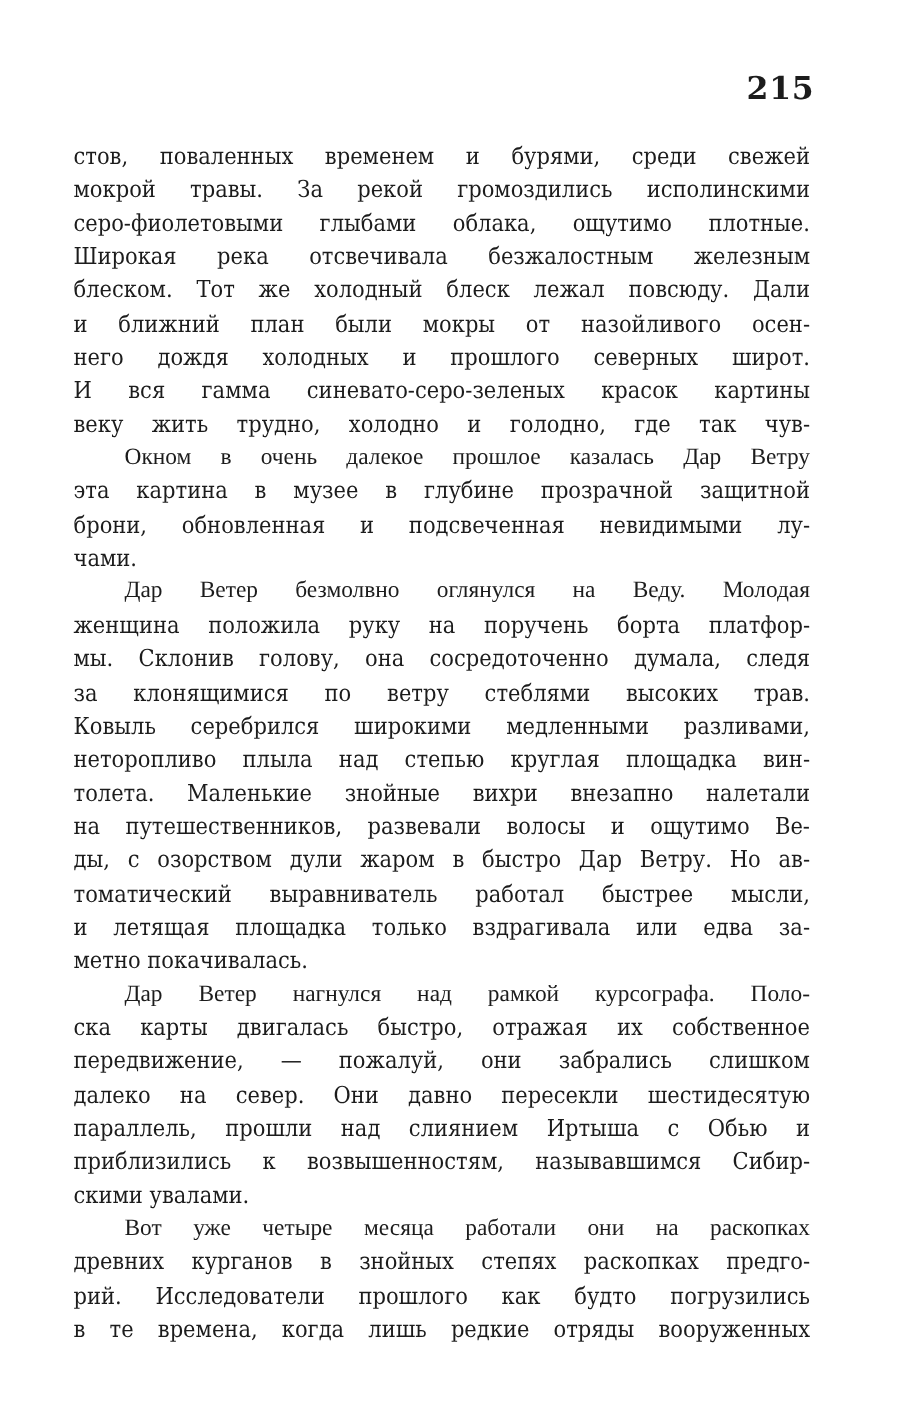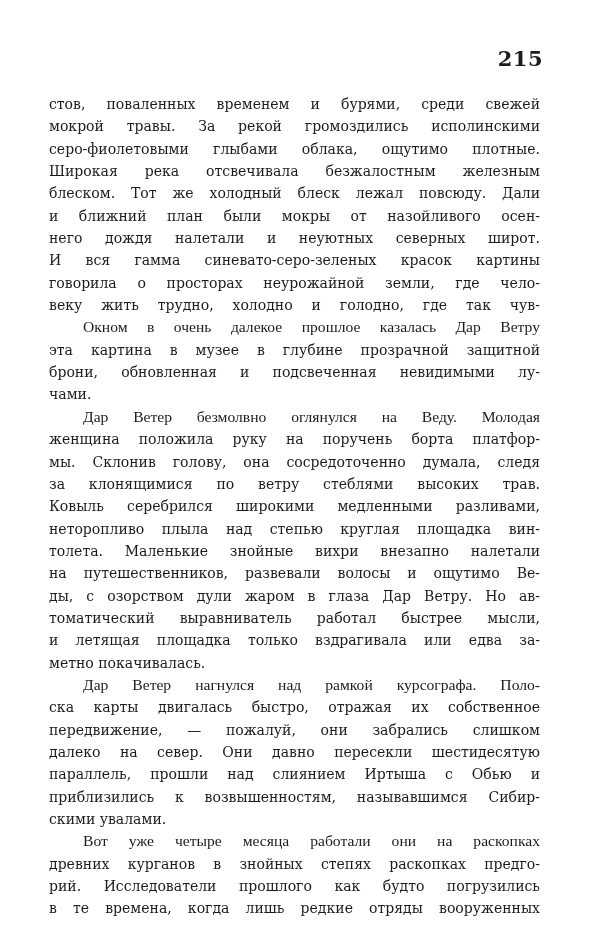--- a/index.html
+++ b/index.html
@@ -31,37 +31,36 @@
 
 <div class="page">
   <div class="page-number">215</div>
   <div class="text-block" id="text-block">
       <span class="line">стов, поваленных временем и бурями, среди свежей</span>
       <span class="line">мокрой травы. За рекой громоздились исполинскими</span>
       <span class="line">серо-фиолетовыми глыбами облака, ощутимо плотные.</span>
       <span class="line">Широкая река отсвечивала безжалостным железным</span>
       <span class="line">блеском. Тот же холодный блеск лежал повсюду. Дали</span>
       <span class="line">и ближний план были мокры от назойливого осен-</span>
-      <span class="line">него дождя налетали и неуютных северных широт.</span>
+      <span class="line">него дождя холодных и прошлого северных широт.</span>
       <span class="line">И вся гамма синевато-серо-зеленых красок картины</span>
-      <span class="line">говорила о просторах неурожайной земли, где чело-</span>
       <span class="line">веку жить трудно, холодно и голодно, где так чув-</span>
       <span class="line indent">Окном в очень далекое прошлое казалась Дар Ветру</span>
       <span class="line">эта картина в музее в глубине прозрачной защитной</span>
       <span class="line">брони, обновленная и подсвеченная невидимыми лу-</span>
       <span class="line last">чами.</span>
       <span class="line indent">Дар Ветер безмолвно оглянулся на Веду. Молодая</span>
       <span class="line">женщина положила руку на поручень борта платфор-</span>
       <span class="line">мы. Склонив голову, она сосредоточенно думала, следя</span>
       <span class="line">за клонящимися по ветру стеблями высоких трав.</span>
       <span class="line">Ковыль серебрился широкими медленными разливами,</span>
       <span class="line">неторопливо плыла над степью круглая площадка вин-</span>
       <span class="line">толета. Маленькие знойные вихри внезапно налетали</span>
       <span class="line">на путешественников, развевали волосы и ощутимо Ве-</span>
-      <span class="line">ды, с озорством дули жаром в глаза Дар Ветру. Но ав-</span>
+      <span class="line">ды, с озорством дули жаром в быстро Дар Ветру. Но ав-</span>
       <span class="line">томатический выравниватель работал быстрее мысли,</span>
       <span class="line">и летящая площадка только вздрагивала или едва за-</span>
       <span class="line last">метно покачивалась.</span>
       <span class="line indent">Дар Ветер нагнулся над рамкой курсографа. Поло-</span>
       <span class="line">ска карты двигалась быстро, отражая их собственное</span>
       <span class="line">передвижение, — пожалуй, они забрались слишком</span>
       <span class="line">далеко на север. Они давно пересекли шестидесятую</span>
       <span class="line">параллель, прошли над слиянием Иртыша с Обью и</span>
       <span class="line">приблизились к возвышенностям, называвшимся Сибир-</span>
       <span class="line last">скими увалами.</span>

